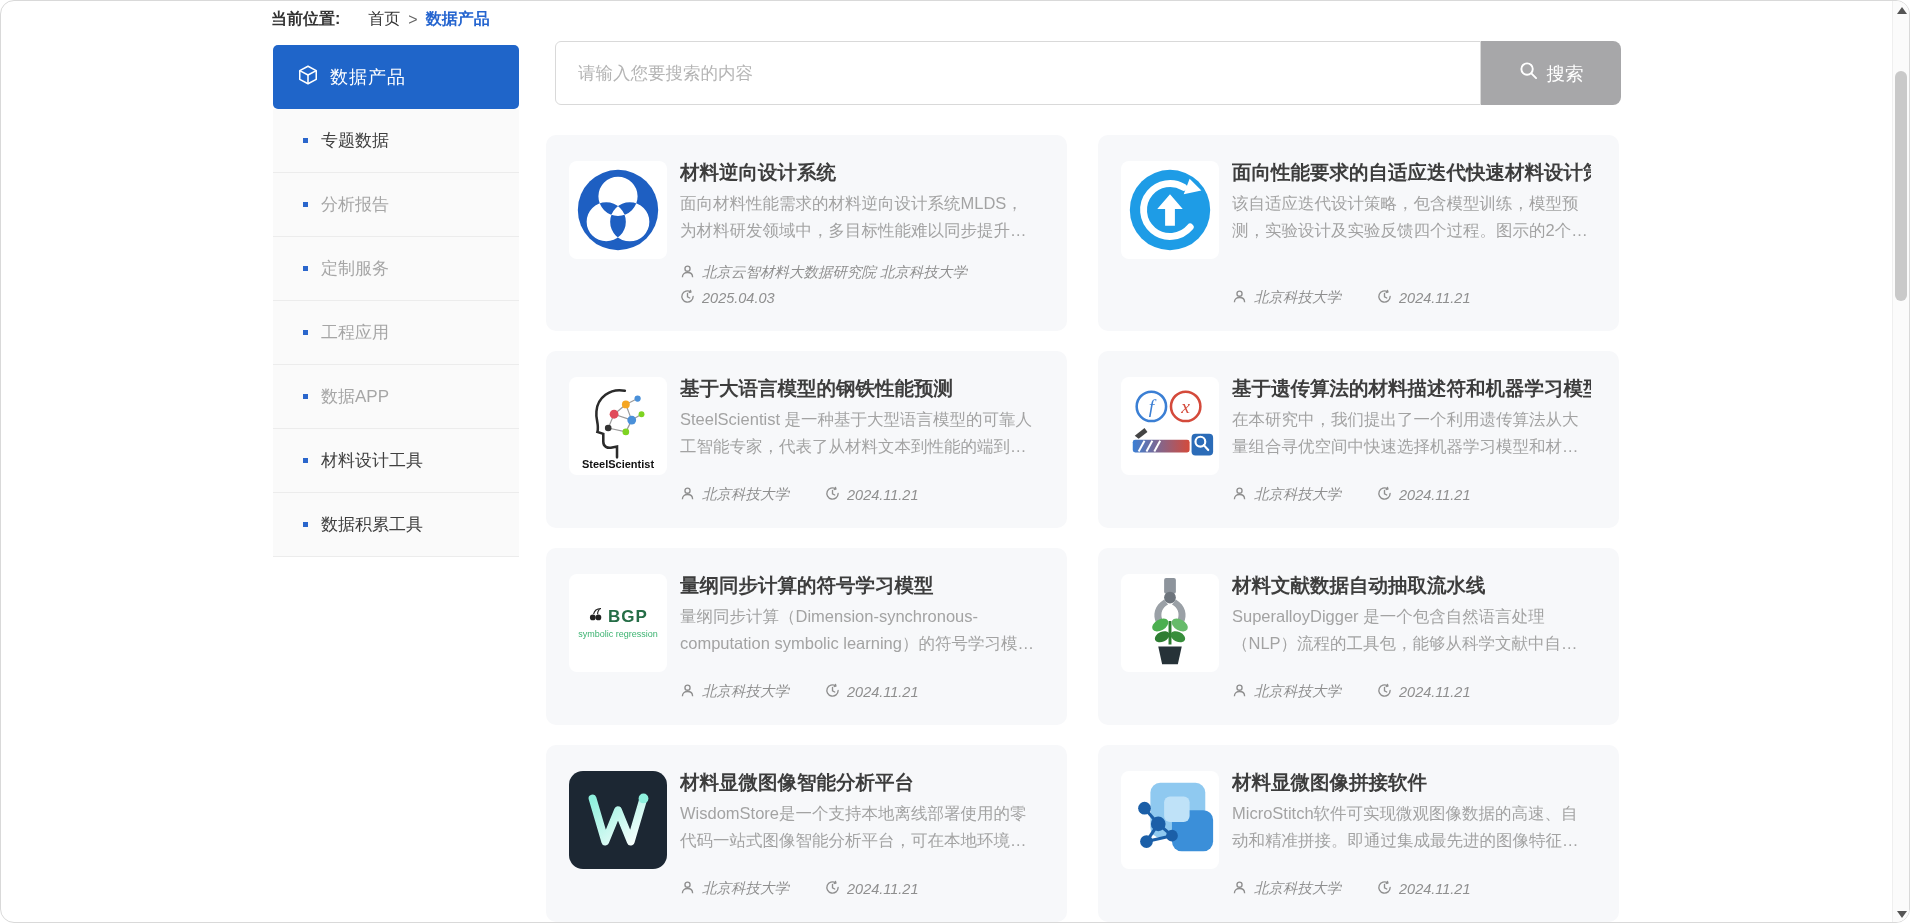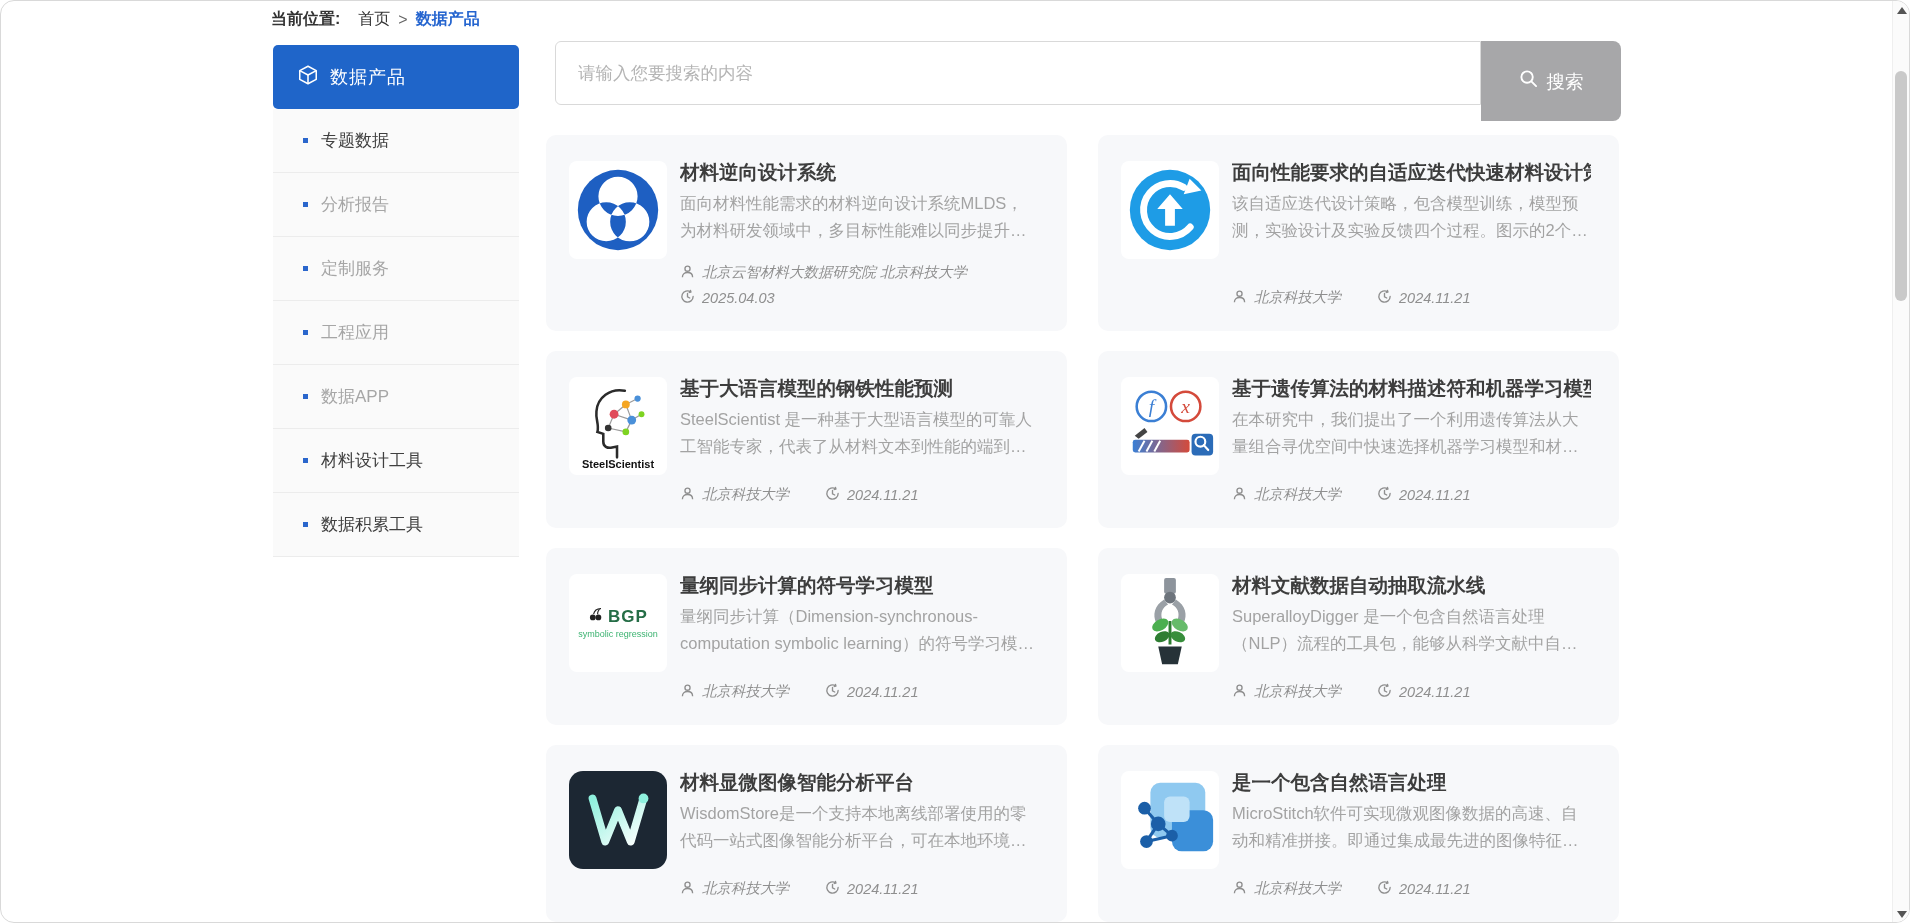--- a/index.html
+++ b/index.html
@@ -1,39 +1,39 @@
 <!DOCTYPE html>
 <html><head>
 <meta charset="utf-8">
 <style>
   * { margin:0; padding:0; box-sizing:border-box; }
   html,body { width:1910px; height:923px; background:#fff; font-family:"Liberation Sans","DejaVu Sans",sans-serif; overflow:hidden; }
   .page { position:absolute; inset:0; background:#fff; border:1px solid #d9d9d9; border-radius:14px; overflow:hidden; }
 
   
   .breadcrumb { position:absolute; left:270px; top:8px; font-size:16px; color:#333; display:flex; align-items:center; gap:8px; }
-  .breadcrumb .bc-label { font-weight:700; margin-right:10px; }
+  .breadcrumb .bc-label { font-weight:700; margin-right:20px; }
   .breadcrumb .bc-home { color:#333; cursor:pointer; }
   .breadcrumb .bc-sep { color:#666; }
   .breadcrumb .bc-current { color:#2464cf; font-weight:700; cursor:pointer; }
 
   
   .sidebar { position:absolute; left:272px; top:44px; width:246px; }
   .side-header { height:64px; background:#1f65c9; border-radius:5px; display:flex; align-items:center; padding-left:24px; gap:11px; }
   .side-header .hd-label { color:#fff; font-size:18px; font-weight:500; letter-spacing:1px; }
   .side-item { height:64px; background:#fafafa; border-bottom:1px solid #ececec; display:flex; align-items:center; padding-left:30px; gap:13px; font-size:17px; cursor:pointer; }
   .side-item .bullet { width:5px; height:5px; background:#2a66cc; flex:none; }
   .side-item.dark { color:#3f3f3f; }
   .side-item.muted { color:#a6a6a6; }
 
   
   .search-row { position:absolute; left:554px; top:40px; width:1066px; height:64px; display:flex; }
   .search-input { flex:1; height:64px; border:1px solid #d9d9d9; border-radius:6px 0 0 6px; padding:0 22px; font-size:17.5px; color:#333; outline:none; background:#fff; }
   .search-input::placeholder { color:#b5b5b5; }
-  .search-btn { width:140px; height:80px; background:#a7a7a9; border:none; border-radius:0 8px 8px 0; color:#fff; font-size:18.5px; display:flex; align-items:center; justify-content:center; gap:9px; cursor:pointer; font-family:inherit; }
+  .search-btn { width:140px; height:64px; background:#a7a7a9; border:none; border-radius:0 8px 8px 0; color:#fff; font-size:18.5px; display:flex; align-items:center; justify-content:center; gap:9px; cursor:pointer; font-family:inherit; }
 
   
   .grid { position:absolute; left:545px; top:134px; width:1073px; display:grid; grid-template-columns:521px 521px; grid-auto-rows:auto; column-gap:31px; row-gap:20px; }
   .card { background:#f7f8fa; border-radius:10px; padding:24px 28px 24px 23px; display:flex; gap:13px; cursor:pointer; height:196px; }
   .card.short { height:177px; }
   .icon-tile { width:98px; height:98px; border-radius:8px; flex:none; overflow:hidden; background:#fff; position:relative; margin-top:2px; }
   .icon-tile.dark { background:#1c2733; border-radius:14px; }
   .card-body { flex:1; min-width:0; display:flex; flex-direction:column; }
   .card-title { font-size:19.5px; font-weight:600; color:#3d3d3d; line-height:26px; margin-bottom:5px; white-space:nowrap; overflow:hidden; }
   .card-desc { font-size:16.5px; color:#a3a3a3; line-height:27px; display:-webkit-box; -webkit-line-clamp:2; -webkit-box-orient:vertical; overflow:hidden; max-height:54px; }
@@ -406,21 +406,21 @@
               <path d="M38 54 L52 66"></path>
               <path d="M26 72 L52 66"></path>
           </g>
           <circle cx="24" cy="38" r="6.5" fill="#1b5fa8"></circle>
           <circle cx="38" cy="54" r="7.5" fill="#1b5fa8"></circle>
           <circle cx="26" cy="72" r="6.5" fill="#1b5fa8"></circle>
           <circle cx="52" cy="66" r="6" fill="#1b5fa8"></circle>
         </svg>
       </div>
       <div class="card-body">
-        <h3 class="card-title">是一个包含自然语言处理</h3>
+        <h3 class="card-title">材料显微图像拼接软件</h3>
         <p class="card-desc">MicroStitch软件可实现微观图像数据的高速、自动和精准拼接。即通过集成最先进的图像特征提取和匹…</p>
         <div class="card-meta">
           <span class="meta-item">
             <span><svg width="15" height="15" viewBox="0 0 20 20" fill="none" stroke="#8f8f8f" stroke-width="1.8">
                   <circle cx="10" cy="6.2" r="3.4"></circle>
                   <path d="M3.2 17.5 C3.2 13.4 6.2 11.3 10 11.3 C13.8 11.3 16.8 13.4 16.8 17.5"></path>
                 </svg></span>
             <span>北京科技大学</span>
           </span>
           <span class="meta-item">

